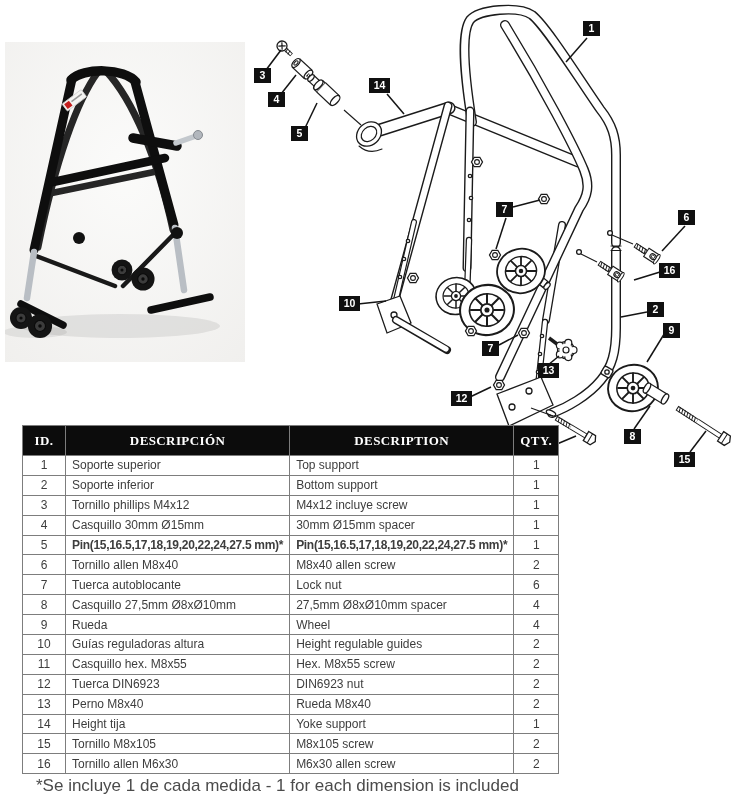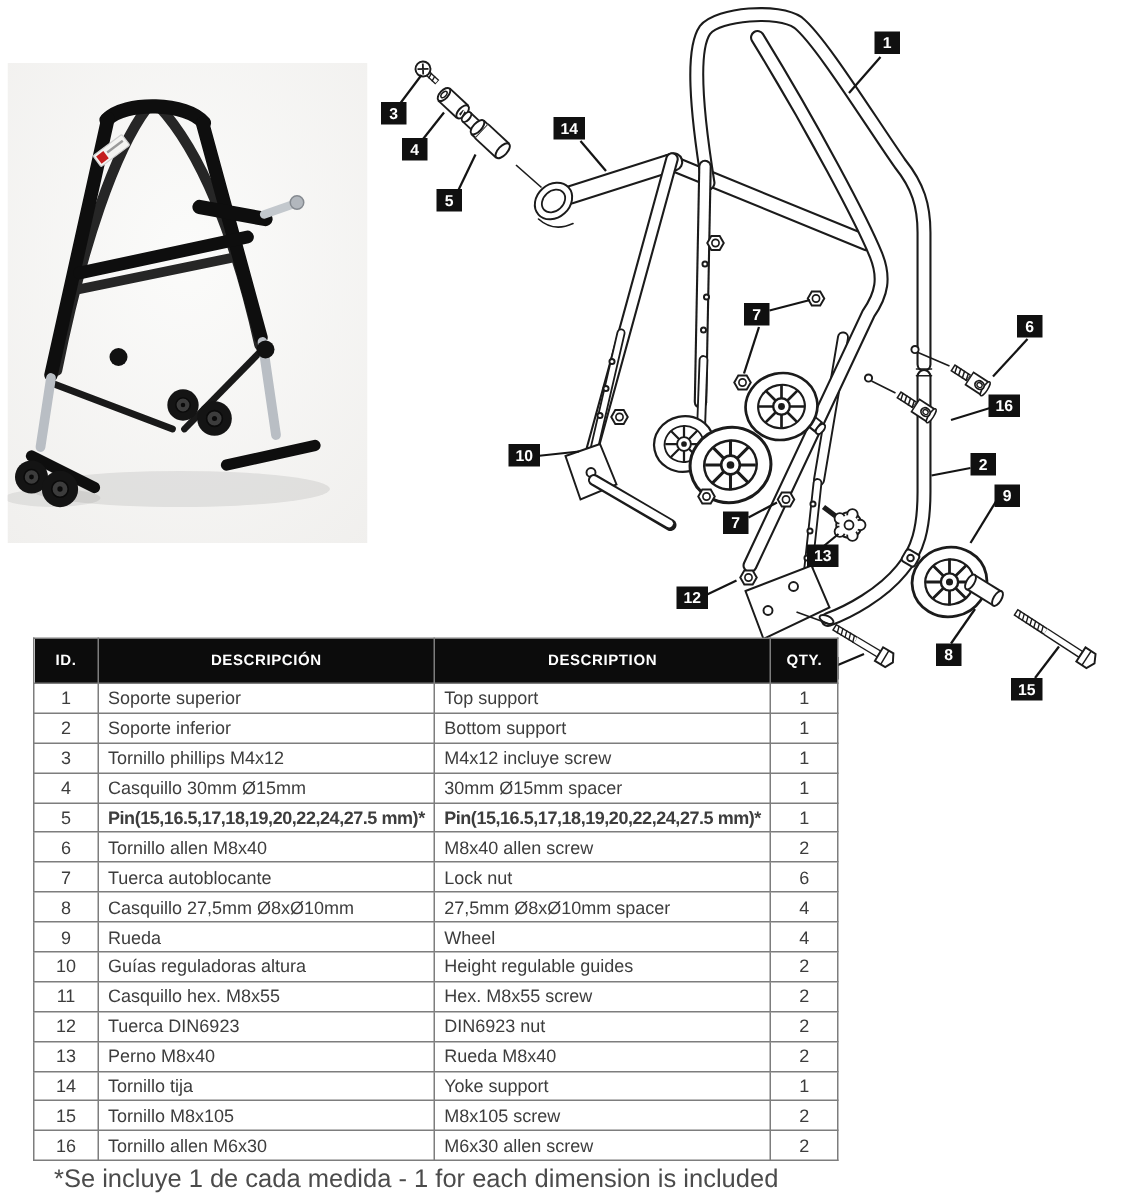--- a/index.html
+++ b/index.html
@@ -2,22 +2,22 @@
 <html><head>
 <meta charset="utf-8">
 <style>
   html,body{margin:0;padding:0;background:#ffffff;}
   .page{position:relative;width:749px;height:801px;background:#ffffff;overflow:hidden;
         font-family:"Liberation Sans",sans-serif;}
   .photo-svg{position:absolute;left:5px;top:42px;}
   .diagram-svg{position:absolute;left:245px;top:0;}
   table.parts{position:absolute;left:22px;top:425px;border-collapse:collapse;table-layout:fixed;}
   table.parts th, table.parts td{border:1px solid #7d7d7d;overflow:hidden;white-space:nowrap;}
-  table.parts thead th{background:#0c0c0c;color:#ffffff;font-size:10px;font-weight:bold;
-        letter-spacing:.4px;height:27px;text-align:center;}
+  table.parts thead th{background:#0c0c0c;color:#ffffff;font-size:13px;font-weight:bold;
+        letter-spacing:.4px;height:27px;text-align:center;font-family:Liberation Serif, serif;}
   table.parts tbody td{height:18.9px;font-size:12px;color:#3d3d3d;padding:0 6px;line-height:1;}
   table.parts tbody td:nth-child(1), table.parts tbody td:nth-child(4){text-align:center;padding:0 2px;}
   td.condensed{font-size:9.3px;letter-spacing:-0.3px;padding:0 2px;font-weight:bold;}
   .footnote{position:absolute;left:36px;top:776px;font-size:17px;color:#4b4b4b;}
   .co rect{fill:#101010;}
   .co text{fill:#ffffff;font:bold 10.5px "Liberation Sans",sans-serif;text-anchor:middle;}
   .lead{stroke:#141414;stroke-width:1.5;}
   .ln{stroke:#1b1b1b;stroke-width:1.1;fill:none;}
   .fw{fill:#ffffff;stroke:#1b1b1b;stroke-width:1.3;}
 </style>
@@ -465,21 +465,21 @@
           <td>2</td>
         </tr>
         <tr>
           <td>13</td>
           <td>Perno M8x40</td>
           <td>Rueda M8x40</td>
           <td>2</td>
         </tr>
         <tr>
           <td>14</td>
-          <td>Tornillo tija</td>
+          <td>Height tija</td>
           <td>Yoke support</td>
           <td>1</td>
         </tr>
         <tr>
           <td>15</td>
           <td>Tornillo M8x105</td>
           <td>M8x105 screw</td>
           <td>2</td>
         </tr>
         <tr>

